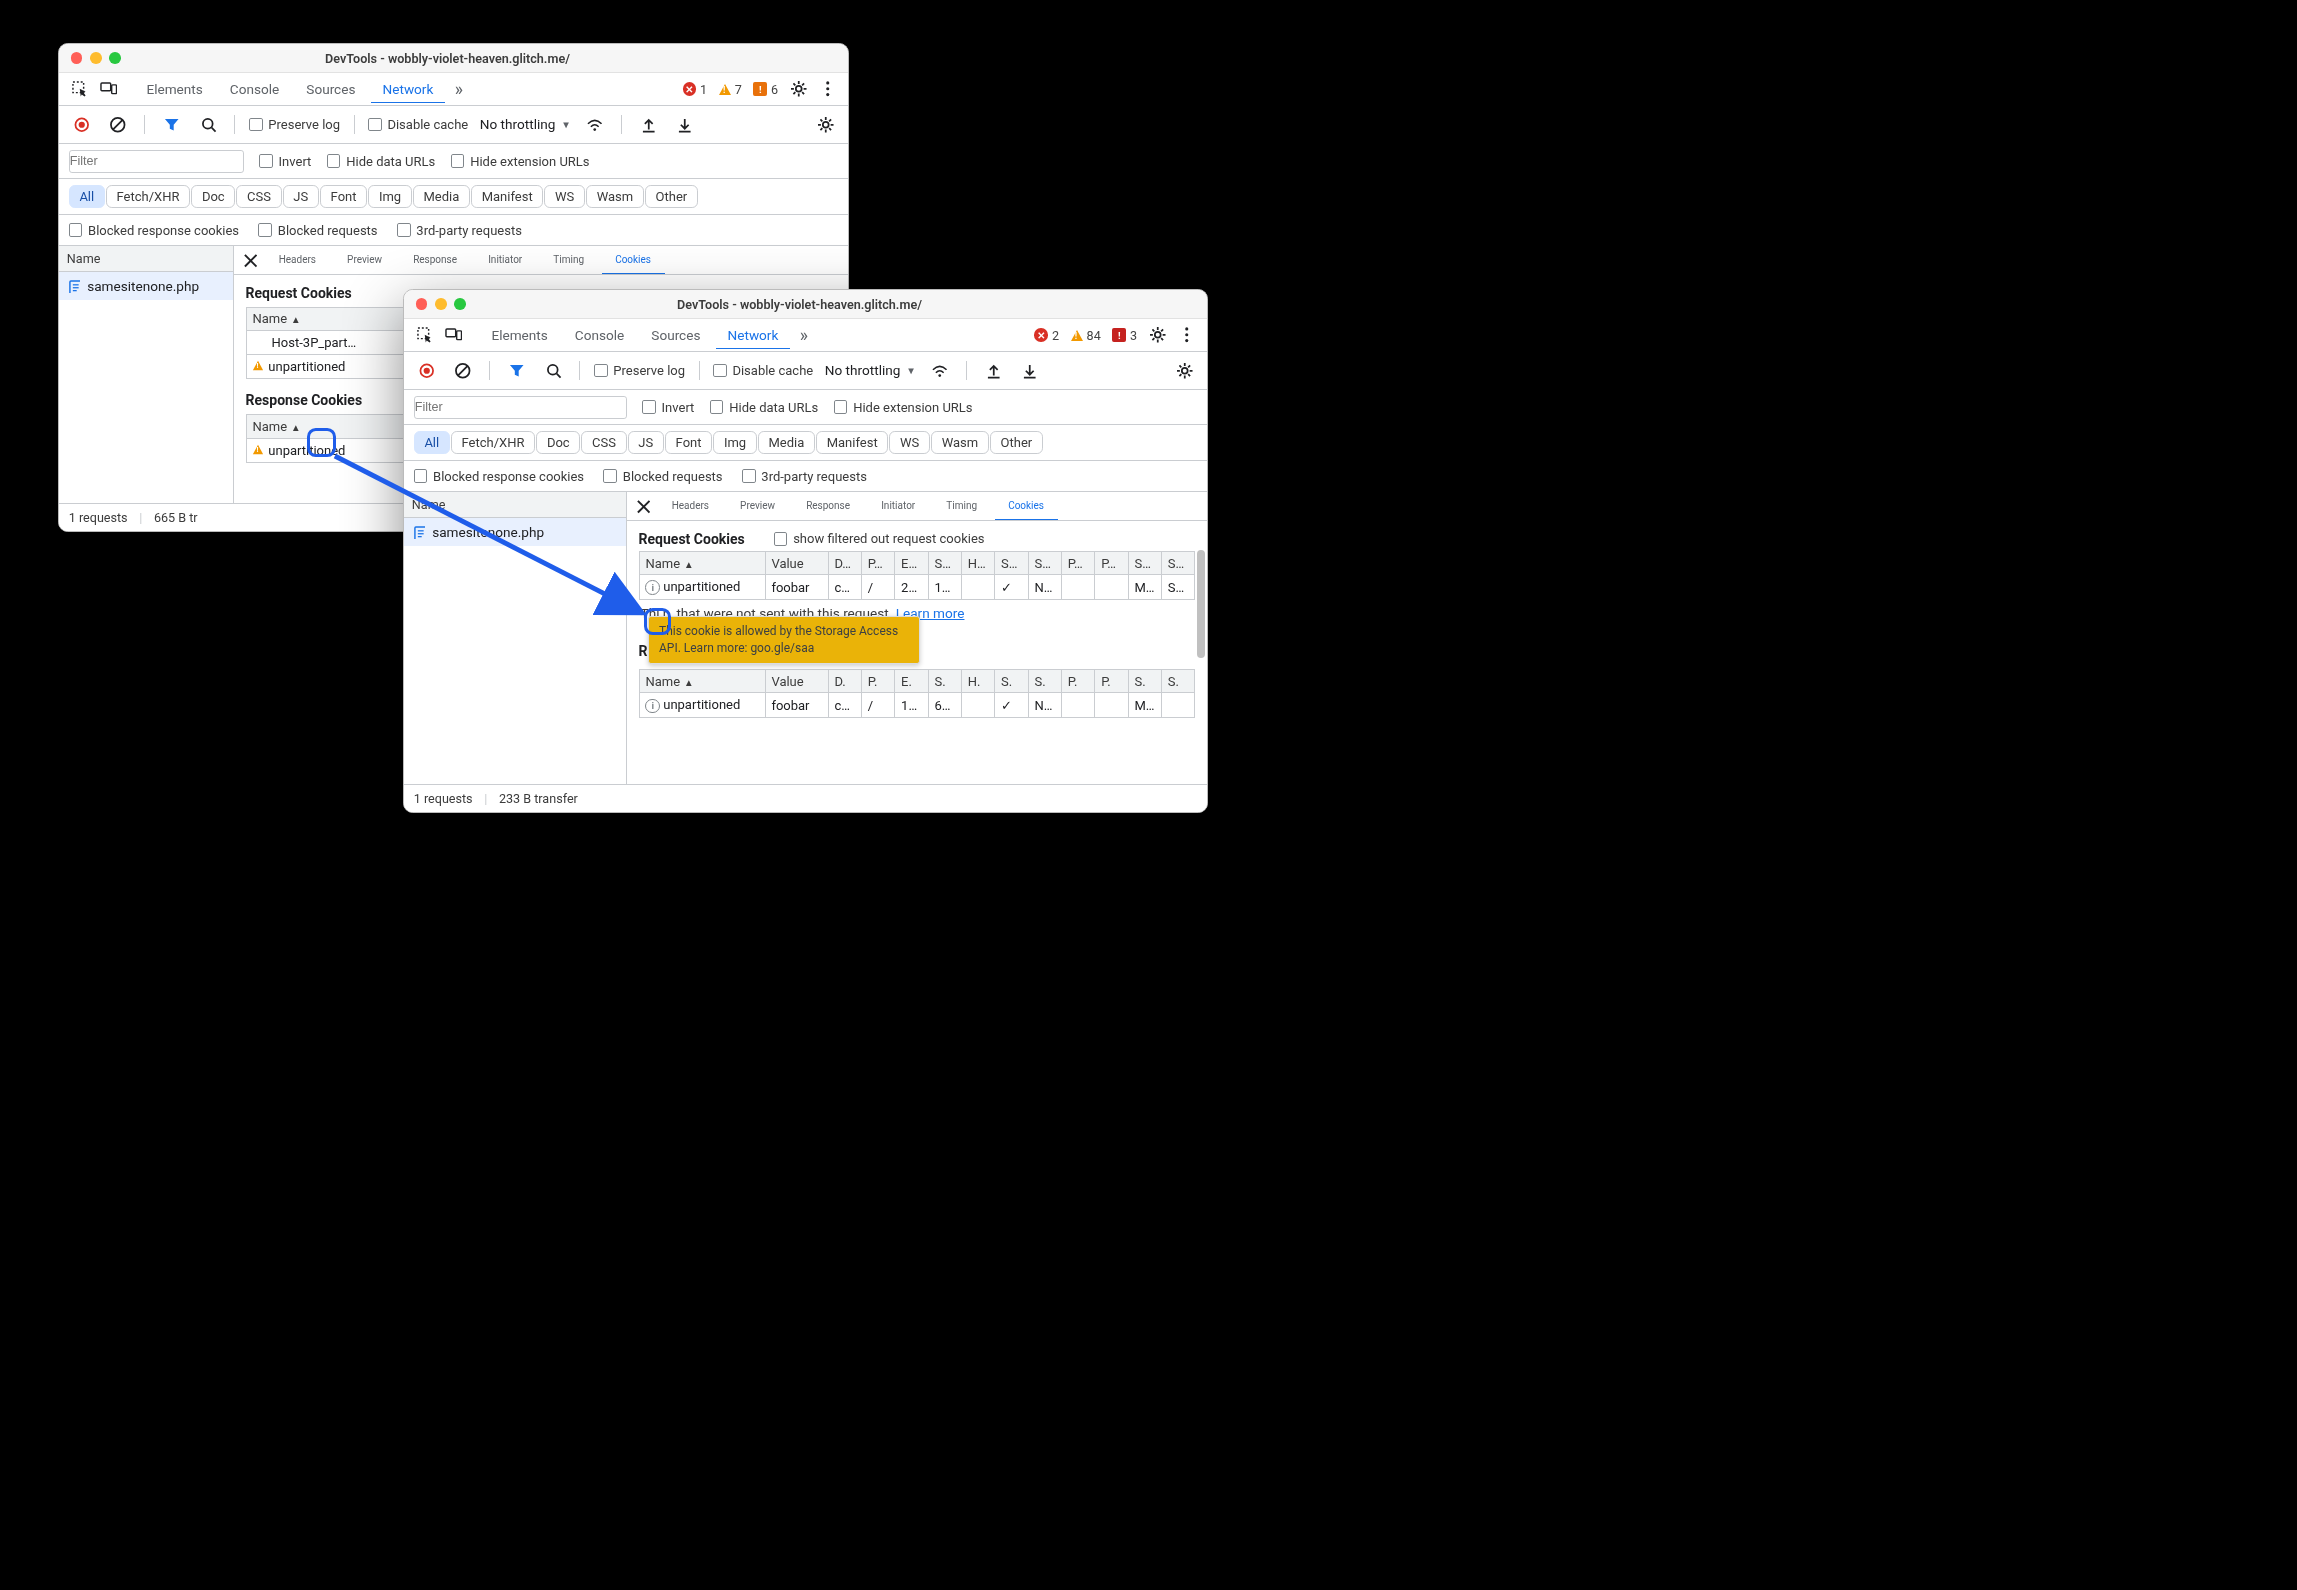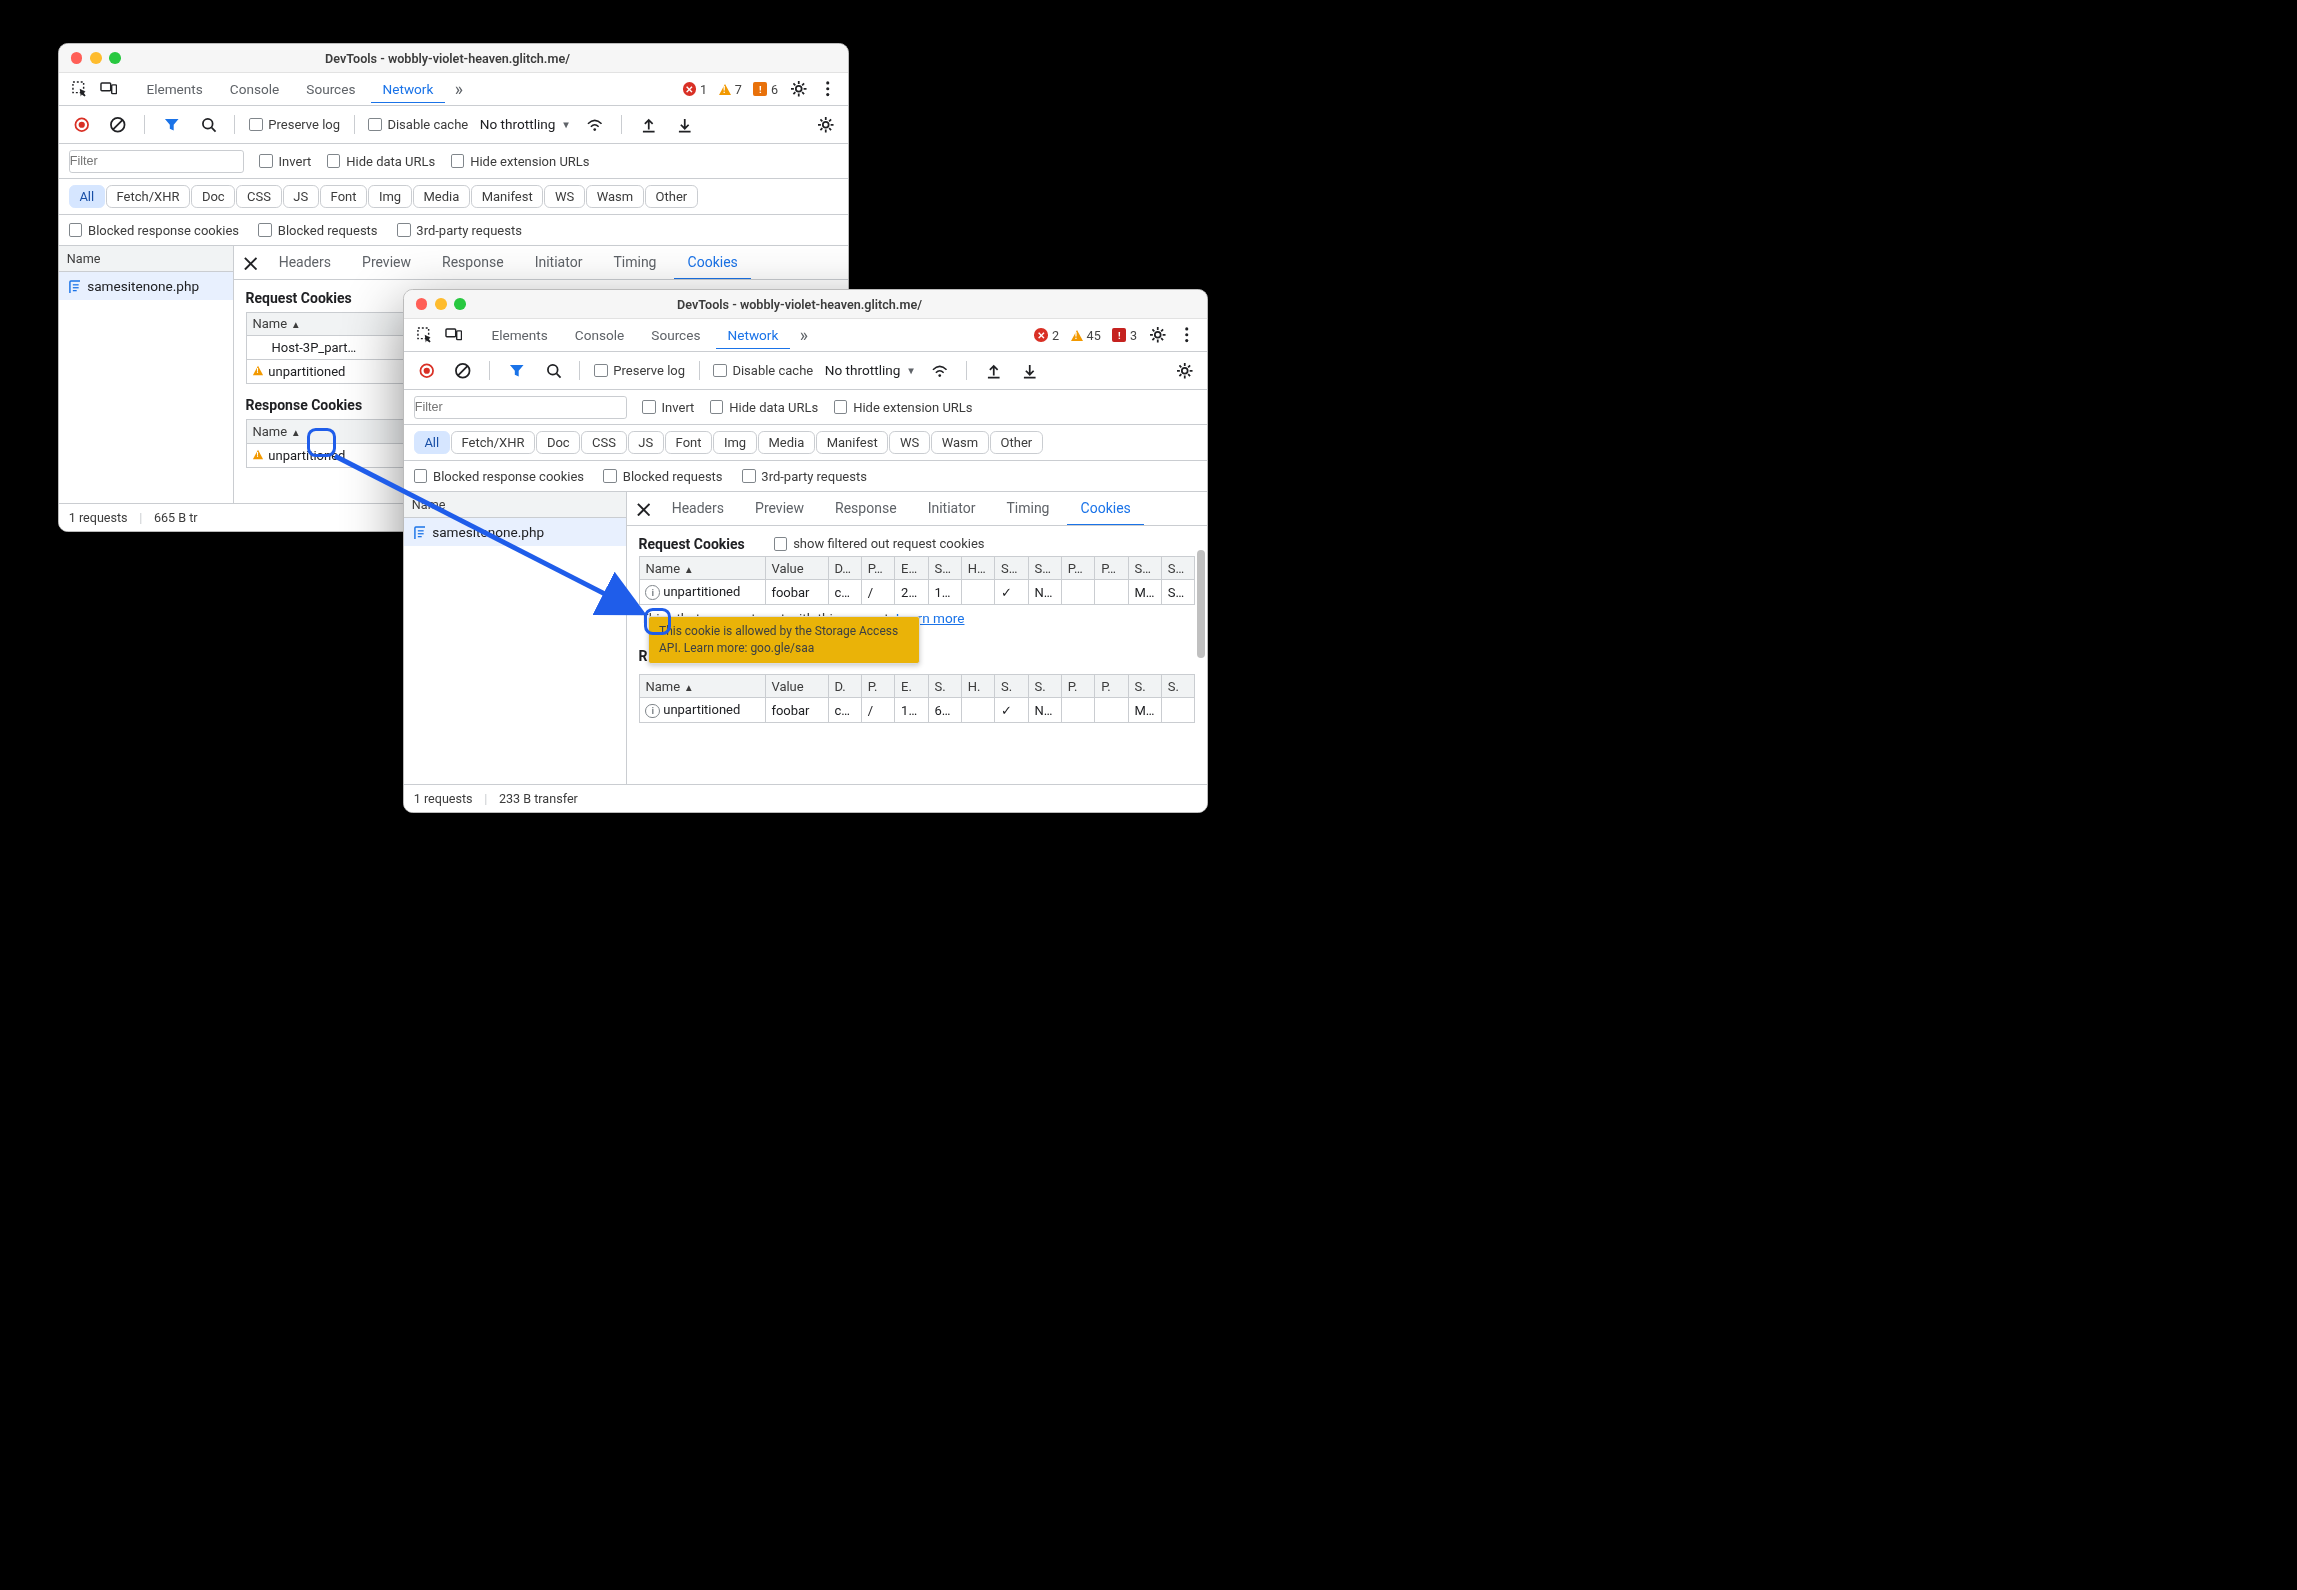--- a/index.html
+++ b/index.html
@@ -85,21 +85,21 @@
     background:var(--header-bg);border-bottom:1px solid var(--border);padding:4.9px 7.8px;font-size:12.6px;color:#3c3c3c;
     display:flex;align-items:center;justify-content:space-between;
   }
   .file-row{padding:5.8px 7.8px;display:flex;align-items:center;gap:6.8px;font-size:13.6px;}
   .file-row.sel{background:#e8f0fe;}
   .file-icon{width:13.6px;height:13.6px;color:#1a73e8;flex:0 0 auto;}
   .right-pane{flex:1;display:flex;flex-direction:column;min-height:0;overflow:hidden;}
   .detail-tabs{
     display:flex;align-items:center;gap:3.9px;border-bottom:1px solid var(--border);padding:0 3.9px;background:#fff;
   }
-  .dtab{padding:7.8px 13.6px;color:var(--muted);border-bottom:1.9px solid transparent;font-size:14px;white-space:nowrap;}
+  .dtab{padding:7.8px 13.6px;color:var(--muted);border-bottom:1.9px solid transparent;font-size:10px;white-space:nowrap;}
   .dtab.active{color:var(--blue);border-bottom-color:var(--blue);}
   .section{padding:9.7px 11.6px 3.9px 11.6px;}
   .section-title{font-weight:700;font-size:14px;margin:0 0 5.8px 0;}
   table.cookies{width:100%;border-collapse:collapse;font-size:13px;table-layout:fixed;}
   table.cookies th,table.cookies td{
     border:1px solid var(--border);padding:3.9px 5.8px;text-align:left;white-space:nowrap;overflow:hidden;text-overflow:ellipsis;
   }
   table.cookies th{background:var(--header-bg);font-weight:400;color:#3c3c3c;position:relative;}
   .sort-caret{font-size:9.7px;margin-left:3.9px;color:#3c3c3c;}
   .status-bar{
@@ -446,21 +446,21 @@
         <span class="tab active">Network</span>
         <span class="more-icon"></span>
       </div>
       <span class="spacer"></span>
       <span class="pill">
           <span class="err-circle">✕</span>
           <span>2</span>
         </span>
       <span class="pill">
           <span class="warn-tri"></span>
-          <span>45</span>
+          <span>84</span>
         </span>
       <span class="pill">
           <span class="issue-sq red">!</span>
           <span>3</span>
         </span>
       <span class="icon-btn">
           <svg width="17.5" height="17.5" viewBox="0 0 18 18">
             <use href="#i-gear"></use>
           </svg>
         </span>

